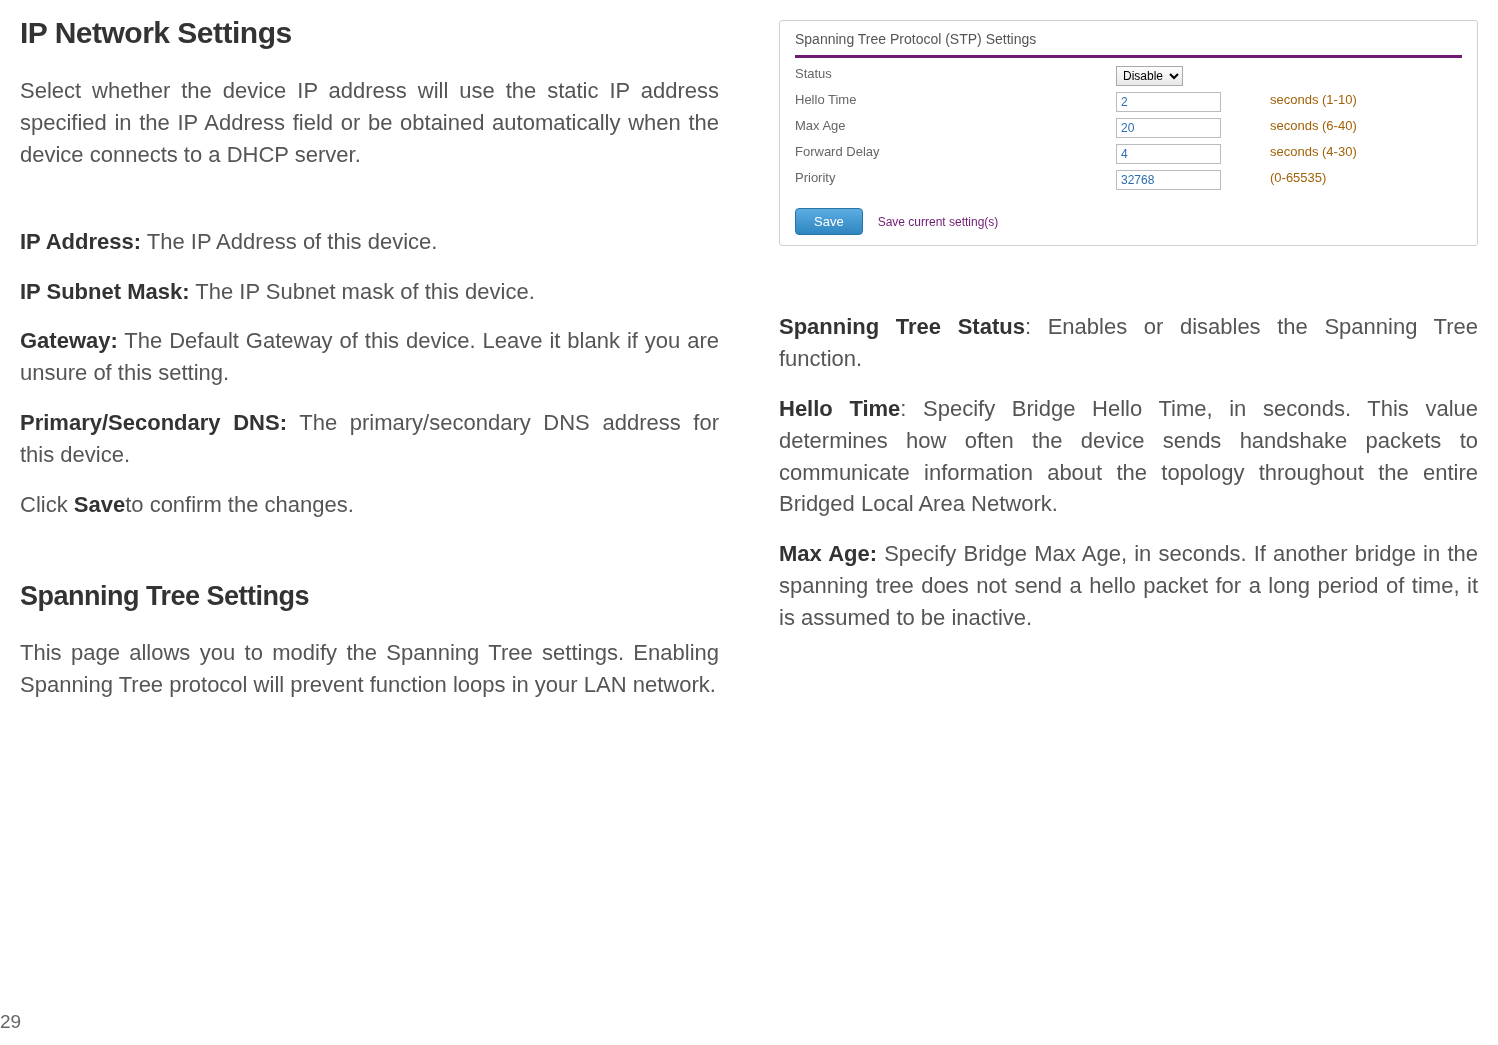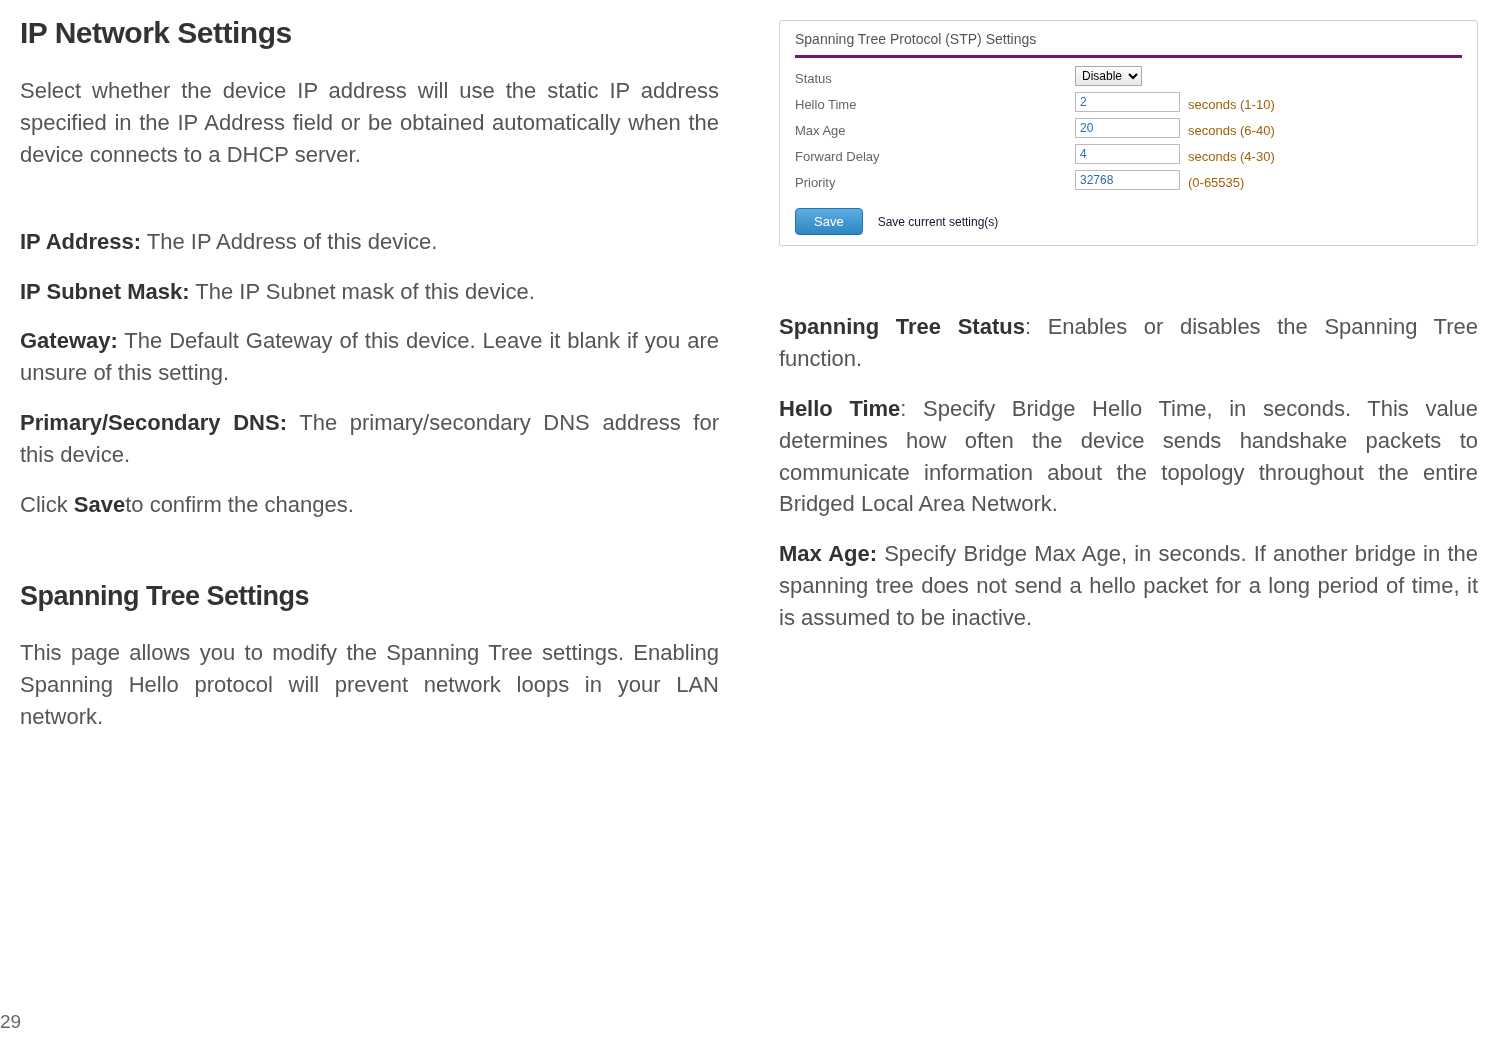--- a/index.html
+++ b/index.html
@@ -83,23 +83,24 @@
     .settings-title {
       font-size: 14px;
       color: #555;
       padding-bottom: 8px;
       border-bottom: 3px solid #701a75;
       margin-bottom: 5px;
     }
     
     .settings-row {
       display: flex;
-      align-items: flex-end;
+      align-items: flex-start;
       padding: 3px 0;
       font-size: 13px;
+      gap: 41px;
     }
     
     .settings-row-label {
       width: 280px;
       color: #666;
     }
     
     .settings-select {
       background: #f5f5f5;
       border: 1px solid #aaa;
@@ -135,21 +136,21 @@
       color: #fff;
       border: 1px solid #2874a6;
       border-radius: 4px;
       padding: 5px 18px;
       font-size: 13px;
       cursor: pointer;
     }
     
     .save-hint {
       font-size: 12px;
-      color: #0f172a;
+      color: #701a75;
     }
     
     .page-number {
       text-align: left;
       font-size: 19px;
       color: #666;
       position: absolute;
       bottom: 12px;
       left: 0;
       right: 0;
@@ -183,21 +184,21 @@
     <p class="field-desc">
       <span class="field-label">Primary/Secondary DNS:</span><span> The primary/secondary DNS address for this device.</span>
     </p>
 
     <p class="field-desc">
       <span>Click </span><span class="field-label">Save</span><span>to confirm the changes.</span>
     </p>
 
     <h2>Spanning Tree Settings</h2>
 
-    <p class="intro-text" style="margin-bottom:0;">This page allows you to modify the Spanning Tree settings. Enabling Spanning Hello protocol will prevent network loops in your LAN network.</p>
+    <p class="intro-text" style="margin-bottom:0;">This page allows you to modify the Spanning Tree settings. Enabling Spanning Tree protocol will prevent function loops in your LAN network.</p>
   </div>
 
   <div class="right-column">
     <div class="settings-box">
       <div class="settings-title">Spanning Tree Protocol (STP) Settings</div>
 
       <div class="settings-row">
         <div class="settings-row-label">Status</div>
         <select class="settings-select">
           <option>Disable</option>

